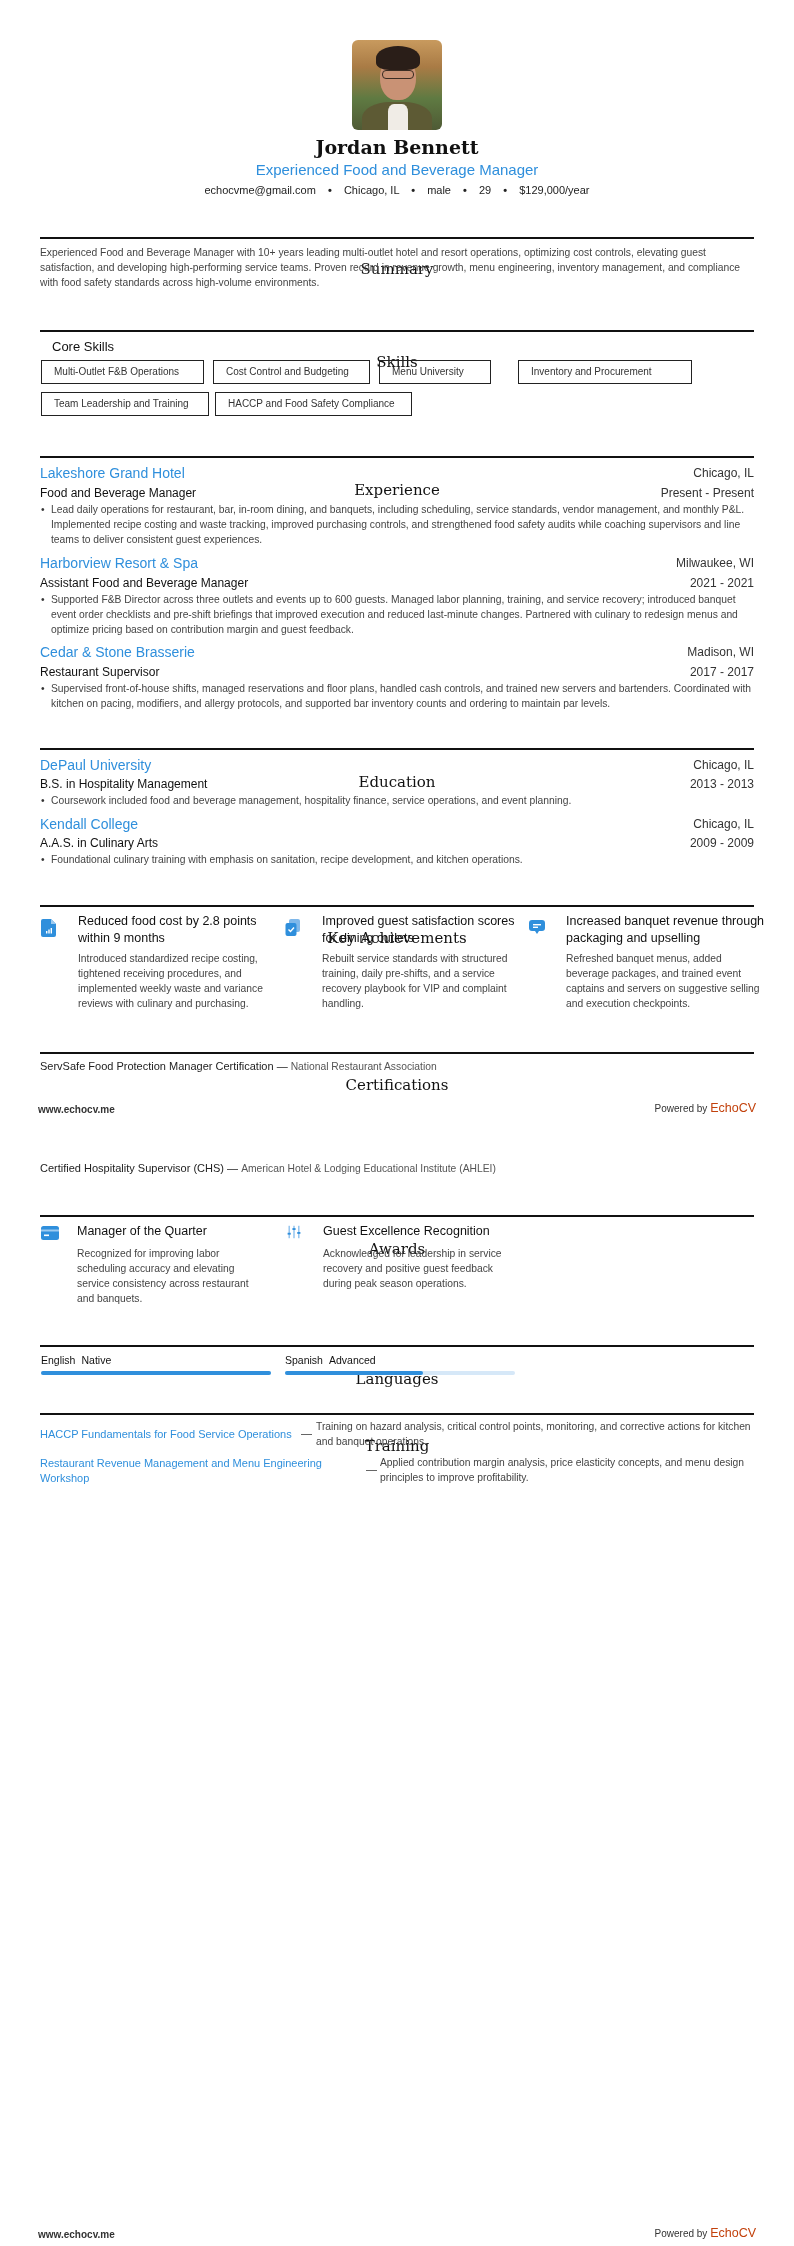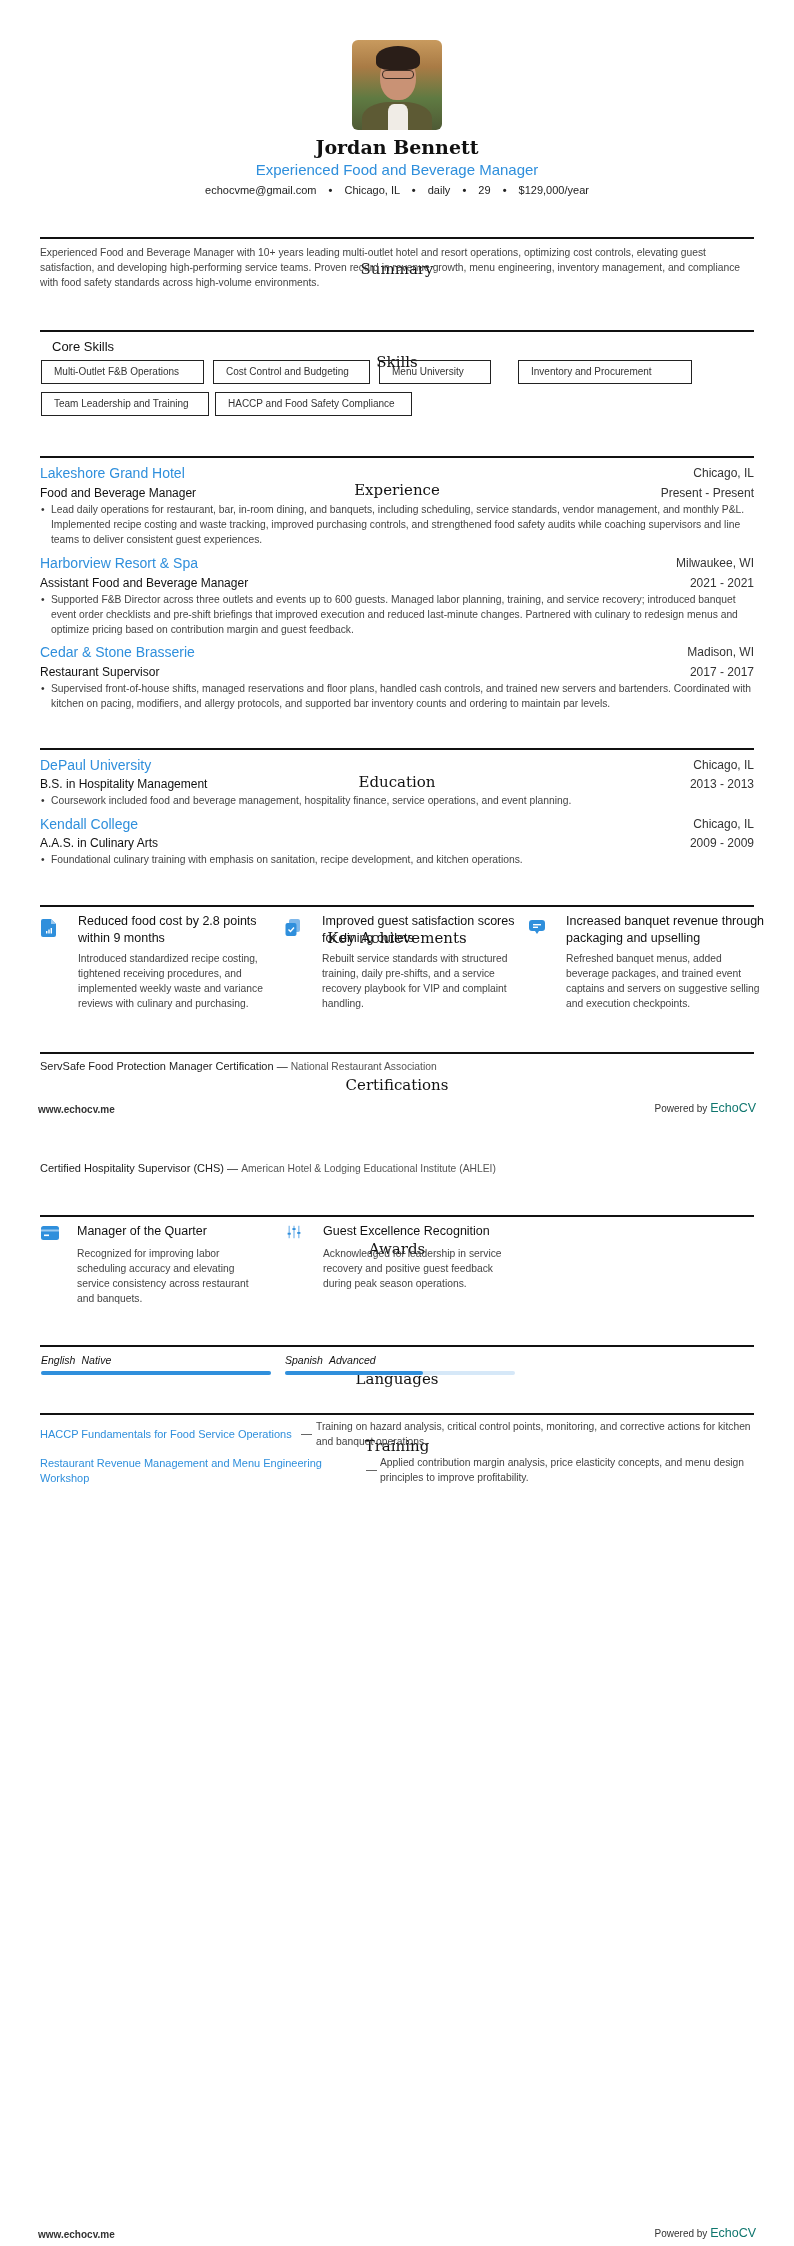--- a/index.html
+++ b/index.html
@@ -38,28 +38,28 @@
   .ach { position: absolute; width: 232px; }
   .ach .ico { position: absolute; left: 0; top: 6px; width: 16px; height: 18px; }
   .ach .t { position: absolute; left: 37px; top: 0; width: 200px; font-size: 12.5px; line-height: 17px; color: #111; }
   .ach .d { position: absolute; left: 37px; width: 200px; font-size: 10.3px; line-height: 15px; color: #444; }
 
   .cert { position: absolute; left: 40px; font-size: 11px; color: #222; }
   .cert .issuer { color: #555; font-size: 10.3px; }
 
   .footer-left { position: absolute; left: 38px; font-size: 10px; color: #333; font-weight: bold; }
   .footer-right { position: absolute; right: 38px; font-size: 10px; color: #333; }
-  .footer-right .brand { font-size: 12.5px; color: #0f766e; }
+  .footer-right .brand { font-size: 12.5px; color: #c2410c; }
 
   .award { position: absolute; width: 240px; }
   .award .ico { position: absolute; left: 0; top: 2px; width: 18px; height: 14px; }
   .award .t { position: absolute; left: 36px; top: 0; font-size: 12.5px; color: #111; white-space: nowrap; }
   .award .d { position: absolute; left: 36px; top: 22px; width: 190px; font-size: 10.3px; line-height: 15px; color: #444; }
 
-  .lang { position: absolute; width: 230px; font-style: italic; }
+  .lang { position: absolute; width: 230px; }
   .lang .lbl { font-size: 10.5px; color: #111; }
   .lang .lbl .lvl { margin-left: 6px; }
   .lang .bar { position: absolute; left: 0; top: 17px; width: 230px; height: 4px; border-radius: 2px; background: #d6e8f8; }
   .lang .fill { position: absolute; left: 0; top: 0; height: 4px; border-radius: 2px; background: #2f8fdc; }
 
   .train-title { position: absolute; left: 40px; font-size: 11px; color: #2f8fdc; line-height: 15px; }
   .train-dash { position: absolute; font-size: 11px; color: #333; }
   .train-desc { position: absolute; font-size: 10.3px; line-height: 14.5px; color: #444; }
 </style>
 </head>
@@ -74,21 +74,21 @@
       <div class="hair"></div>
       <div class="glasses"></div>
   </div>
   <div class="name">Jordan Bennett</div>
   <div class="headline">Experienced Food and Beverage Manager</div>
   <div class="contact">
     <span>echocvme@gmail.com</span>
     <span class="dot">•</span>
     <span>Chicago, IL</span>
     <span class="dot">•</span>
-    <span>daily</span>
+    <span>male</span>
     <span class="dot">•</span>
     <span>29</span>
     <span class="dot">•</span>
     <span>$129,000/year</span>
   </div>
 
   <div class="section-title" style="top:216px">Summary</div>
   <div class="rule" style="top:237px"></div>
   <div class="para" style="top:245px">Experienced Food and Beverage Manager with 10+ years leading multi-outlet hotel and resort operations, optimizing cost controls, elevating guest satisfaction, and developing high-performing service teams. Proven record in revenue growth, menu engineering, inventory management, and compliance with food safety standards across high-volume environments.</div>
 

